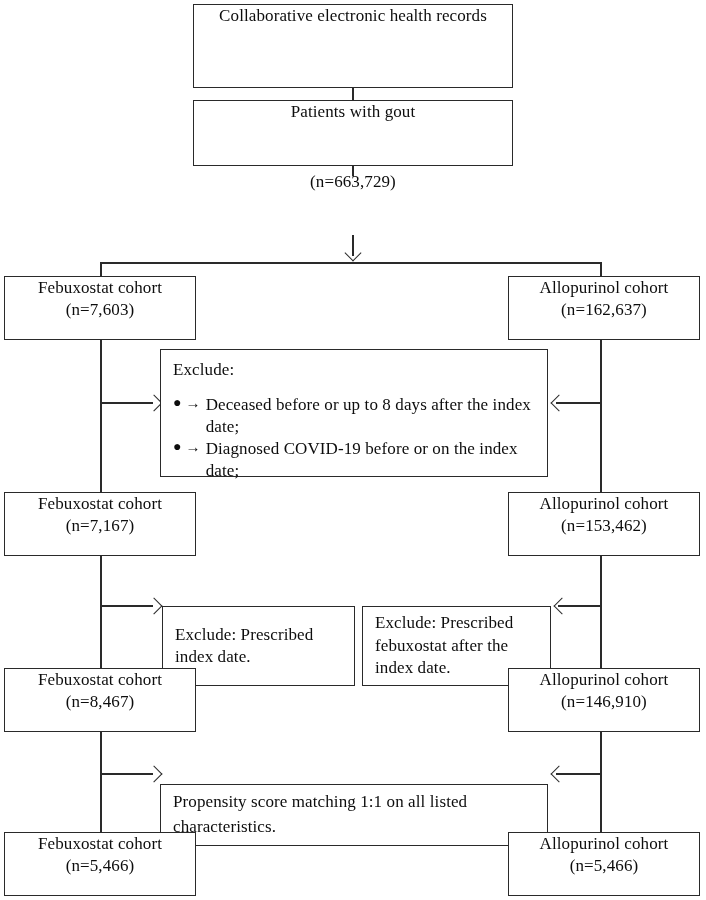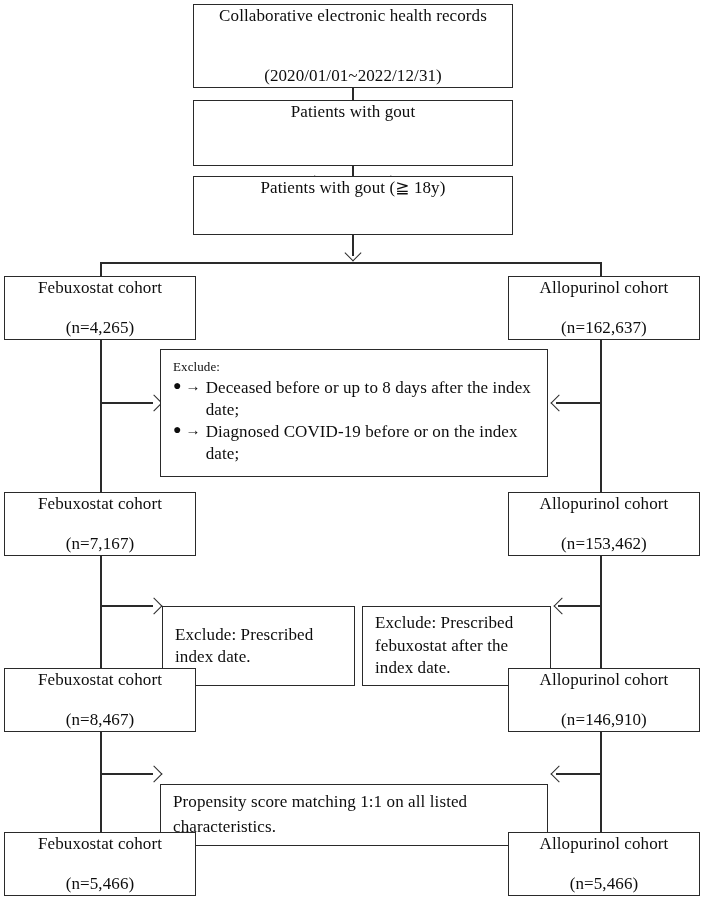--- a/index.html
+++ b/index.html
@@ -18,21 +18,21 @@
     background: #ffffff;
     overflow: hidden;
   }
   .box {
     position: absolute;
     box-sizing: border-box;
     border: 1.6px solid #2a2a2a;
     background: #ffffff;
     display: flex;
     flex-direction: column;
-    justify-content: space-between;
+    justify-content: flex-start;
     align-items: center;
     text-align: center;
     font-size: 17px;
     line-height: 1.32;
     letter-spacing: 0.1px;
   }
   .box .line { display: block; white-space: nowrap; }
   .box.left-align {
     align-items: flex-start;
     text-align: left;
@@ -70,62 +70,58 @@
     flex: none;
   }
   .bullet-arrow {
     font-size: 15px;
     line-height: 1.3;
     margin-right: 5px;
     flex: none;
   }
   .bullet-text { flex: 1 1 auto; }
   .exclude-head {
-    font-size: 13px;
-    line-height: 1.3;
-    margin-bottom: 1px;
+    font-size: 17px;
+    line-height: 1.3;
+    margin-bottom: 13px;
   }
   .para {
     font-size: 17px;
     line-height: 1.45;
   }
 </style>
 </head>
 <body>
 
 <div id="flowchart">
 
   <div class="box" style="left:193px; top:4px; width:320px; height:84px;">
     <span class="line">Collaborative electronic health records</span>
-    <span class="line">(2020/01/01~2022/12/31)</span>
   </div>
 
   <div class="conn vline" style="left:352px; top:88px; width:1.6px; height:12px;"></div>
 
   <div class="box" style="left:193px; top:100px; width:320px; height:66px;gap:48px;">
     <span class="line">Patients with gout</span>
     <span class="line">(n=663,729)</span>
   </div>
 
   <div class="conn vline" style="left:352px; top:166px; width:1.6px; height:10px;"></div>
 
-  <div class="box" style="left:193px; top:176px; width:320px; height:59px;">
-    <span class="line">Patients with gout (≧ 18y)</span>
-  </div>
 
   <div class="conn vline" style="left:352px; top:235px; width:1.6px; height:21px;"></div>
   <div class="chev downv" style="left:347px; top:247px;"></div>
 
   <div class="conn hline" style="left:100px; top:262px; width:502px; height:1.6px;"></div>
   <div class="conn vline" style="left:100px; top:262px; width:1.6px; height:14px;"></div>
   <div class="conn vline" style="left:600px; top:262px; width:1.6px; height:14px;"></div>
 
   <div class="box" style="left:4px; top:276px; width:192px; height:64px;">
     <span class="line">Febuxostat cohort</span>
-    <span class="line">(n=4,265)</span>
+    <span class="line">(n=7,603)</span>
   </div>
   <div class="box" style="left:508px; top:276px; width:192px; height:64px;">
     <span class="line">Allopurinol cohort</span>
     <span class="line">(n=162,637)</span>
   </div>
 
   <div class="conn vline" style="left:100px; top:340px; width:1.6px; height:152px;"></div>
   <div class="conn vline" style="left:600px; top:340px; width:1.6px; height:152px;"></div>
 
   <div class="conn hline" style="left:101px; top:402px; width:52px; height:1.6px;"></div>

